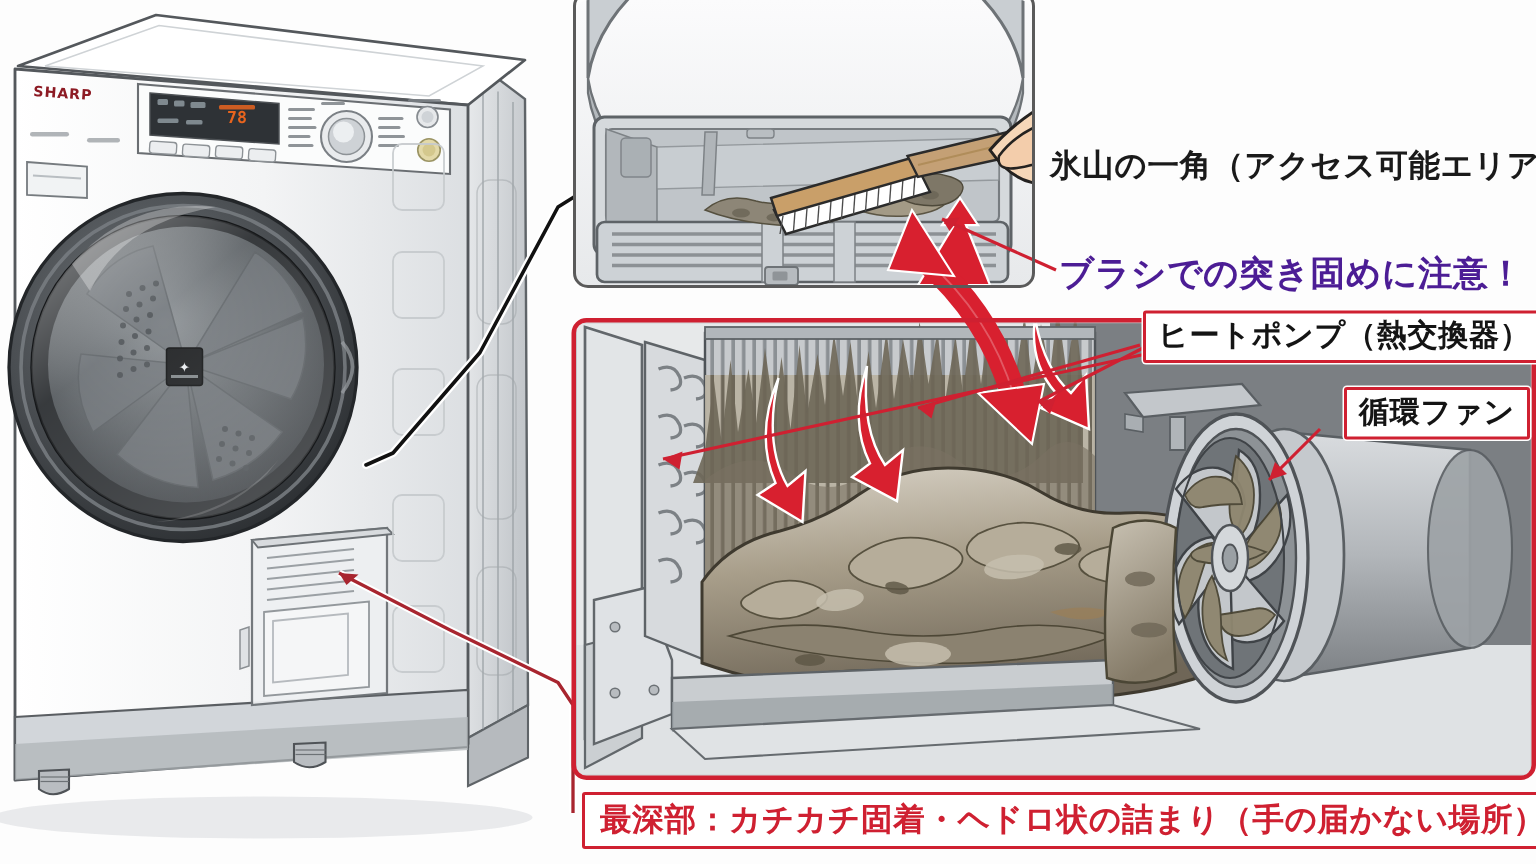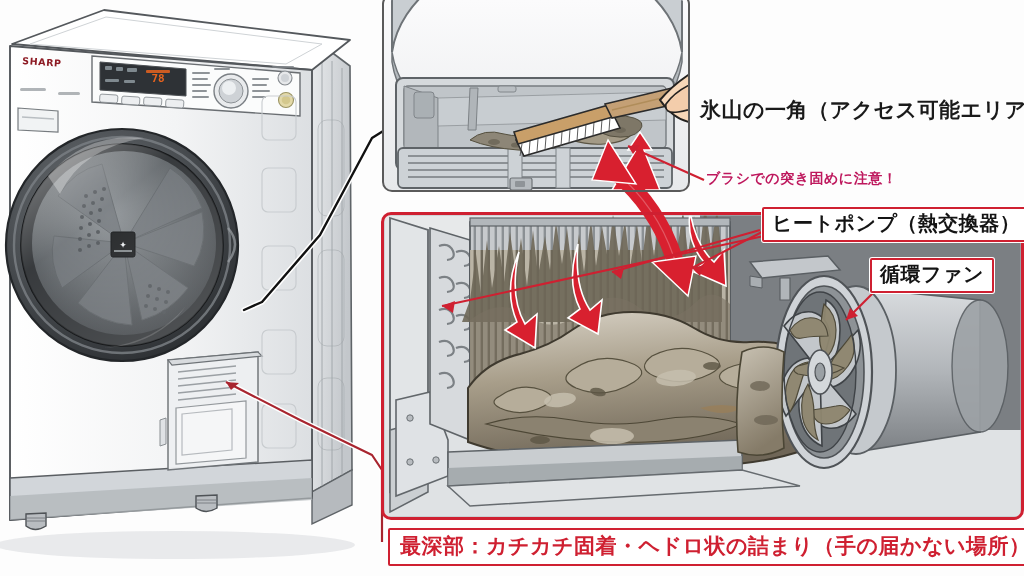--- a/index.html
+++ b/index.html
@@ -20,22 +20,22 @@
     font-weight: bold;
     white-space: nowrap;
     letter-spacing: 0.5px;
     line-height: 1.15;
   }
   .callout.plain {
     color: #1a1a1a;
     font-size: 21px;
   }
   .callout.red-plain {
-    color: #be185d;
-    font-size: 14px;
+    color: #4c1d95;
+    font-size: 23px;
     text-shadow: 0 0 1px rgba(255,255,255,.9);
   }
   .callout.boxed {
     background: #ffffff;
     border: 2.5px solid #cf2031;
     border-radius: 2px;
     padding: 3px 8px 5px 8px;
     color: #141414;
     font-size: 20px;
     box-shadow: 0 0 0 1px #ffffff;
@@ -561,17 +561,17 @@
 
   <div class="panel-frame frame-top" style="left:382px; top:-6px; width:308px; height:198px;"></div>
   <div class="panel-frame frame-main" style="left:381px; top:212px; width:643px; height:308px;"></div>
 
   <div class="callout plain" style="left:700px; top:98px;">氷山の一角（アクセス可能エリア</div>
 
   <div class="callout red-plain" style="left:706px; top:170px;">ブラシでの突き固めに注意！</div>
 
   <div class="callout boxed" style="left:762px; top:207px;">ヒートポンプ（熱交換器）</div>
 
-  <div class="callout boxed" style="left:870px; top:258px;">循環ファン</div>
+  <div class="callout boxed" style="left:896px; top:258px;">循環ファン</div>
 
   <div class="callout boxed-red" style="left:388px; top:528px;">最深部：カチカチ固着・ヘドロ状の詰まり（手の届かない場所）</div>
 
 </div>
 
 </body></html>

